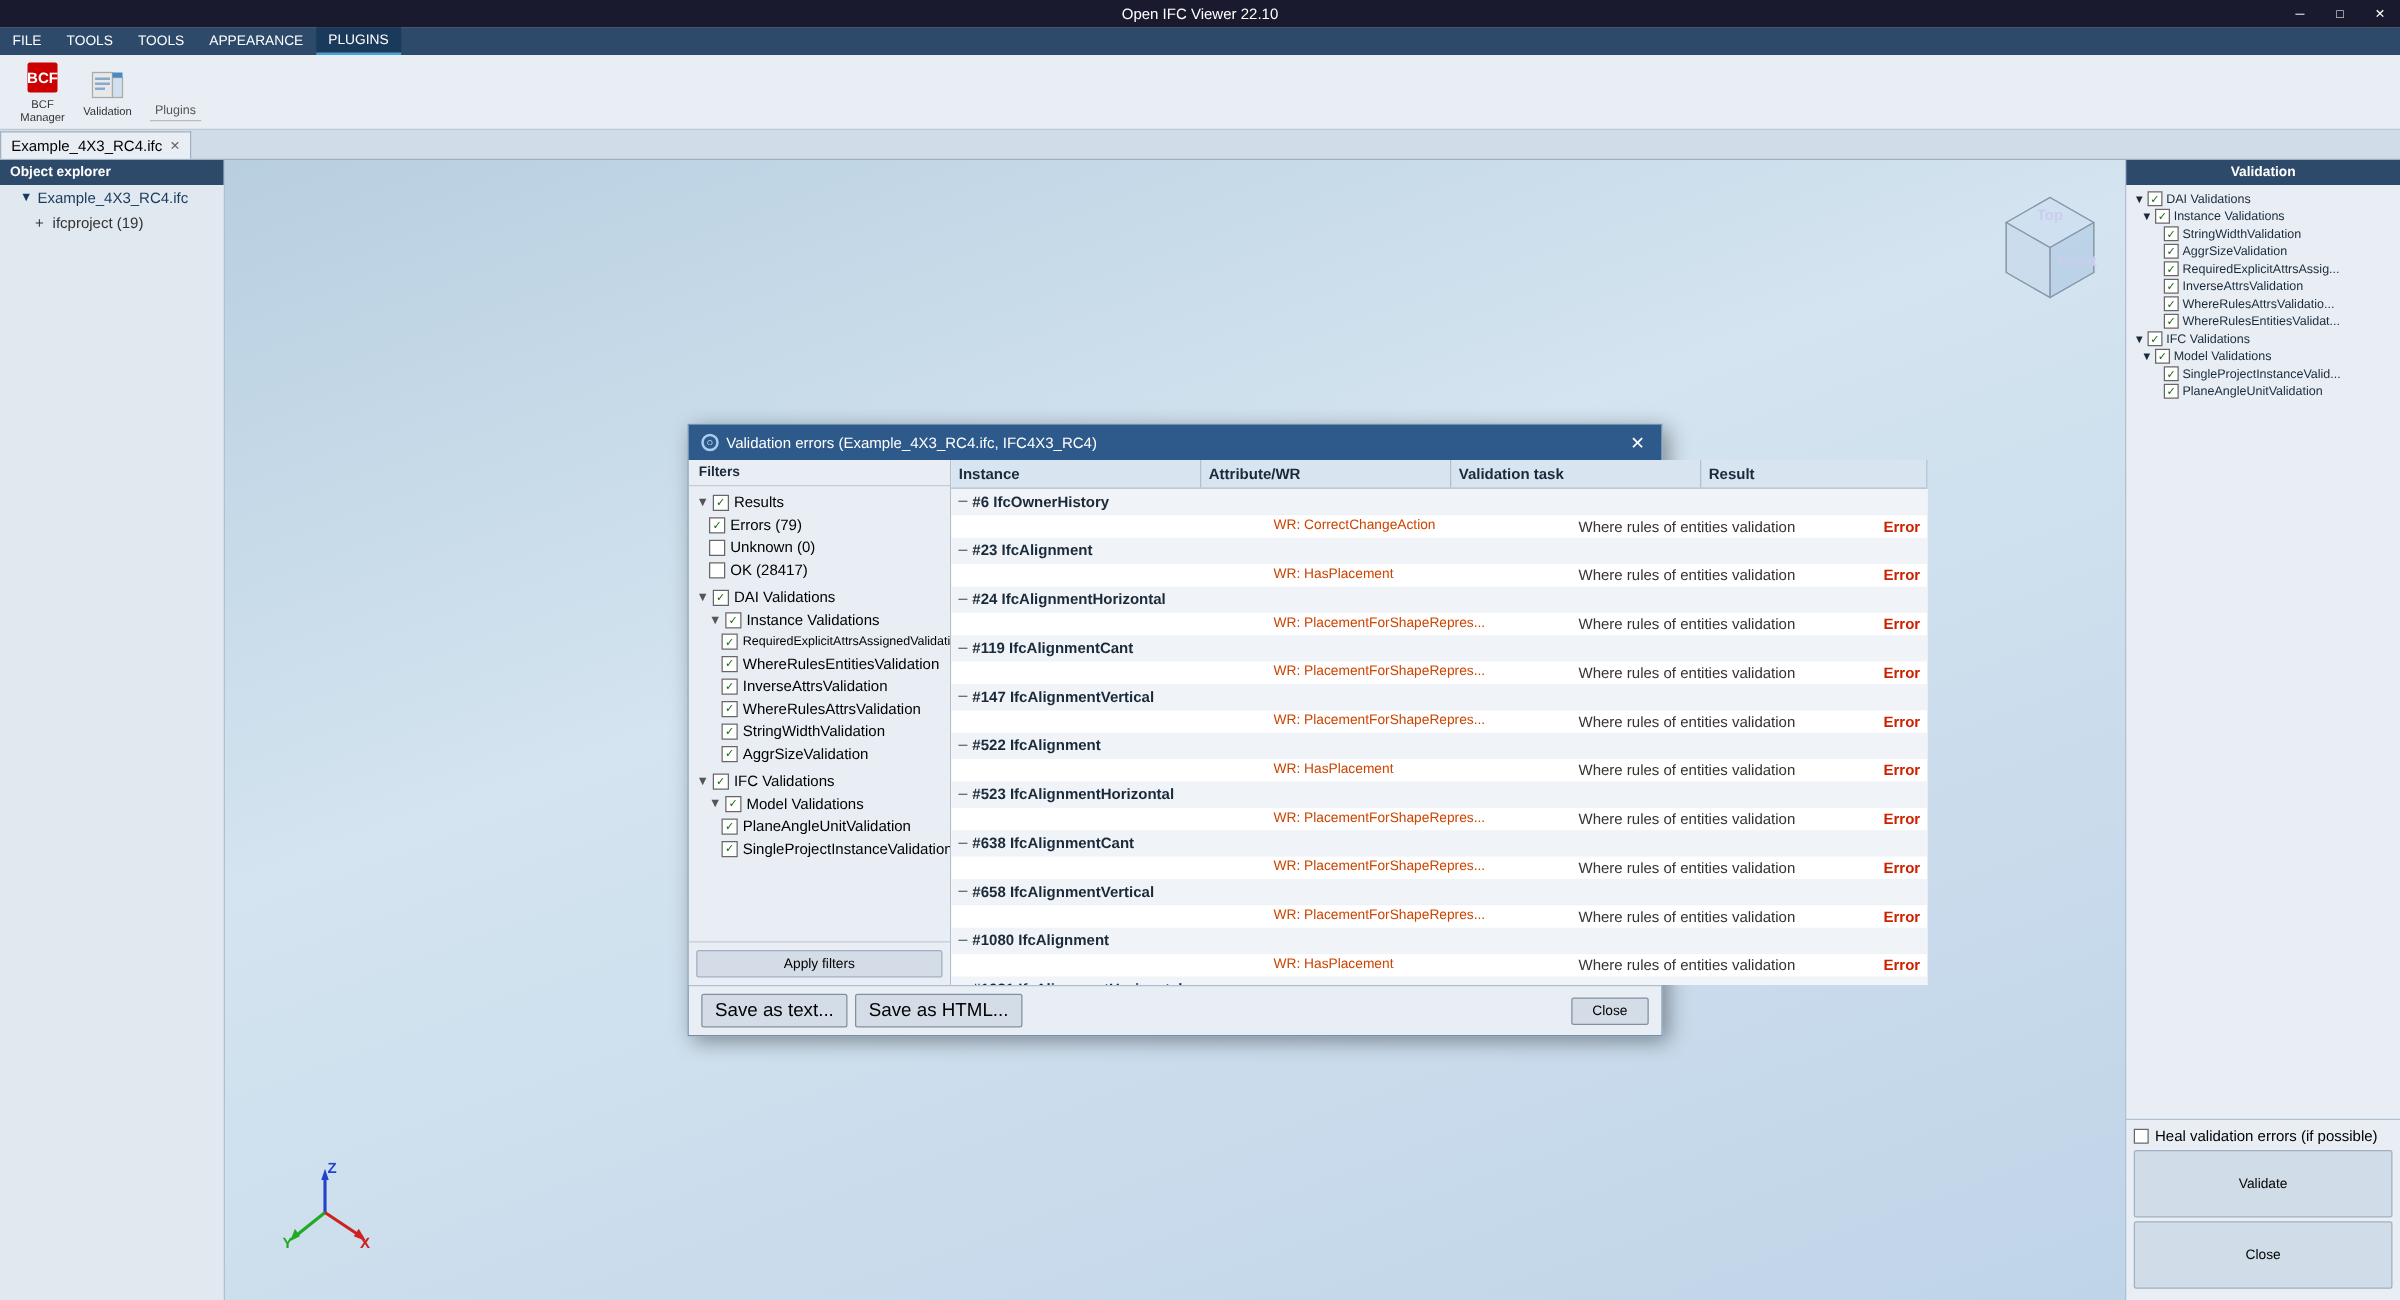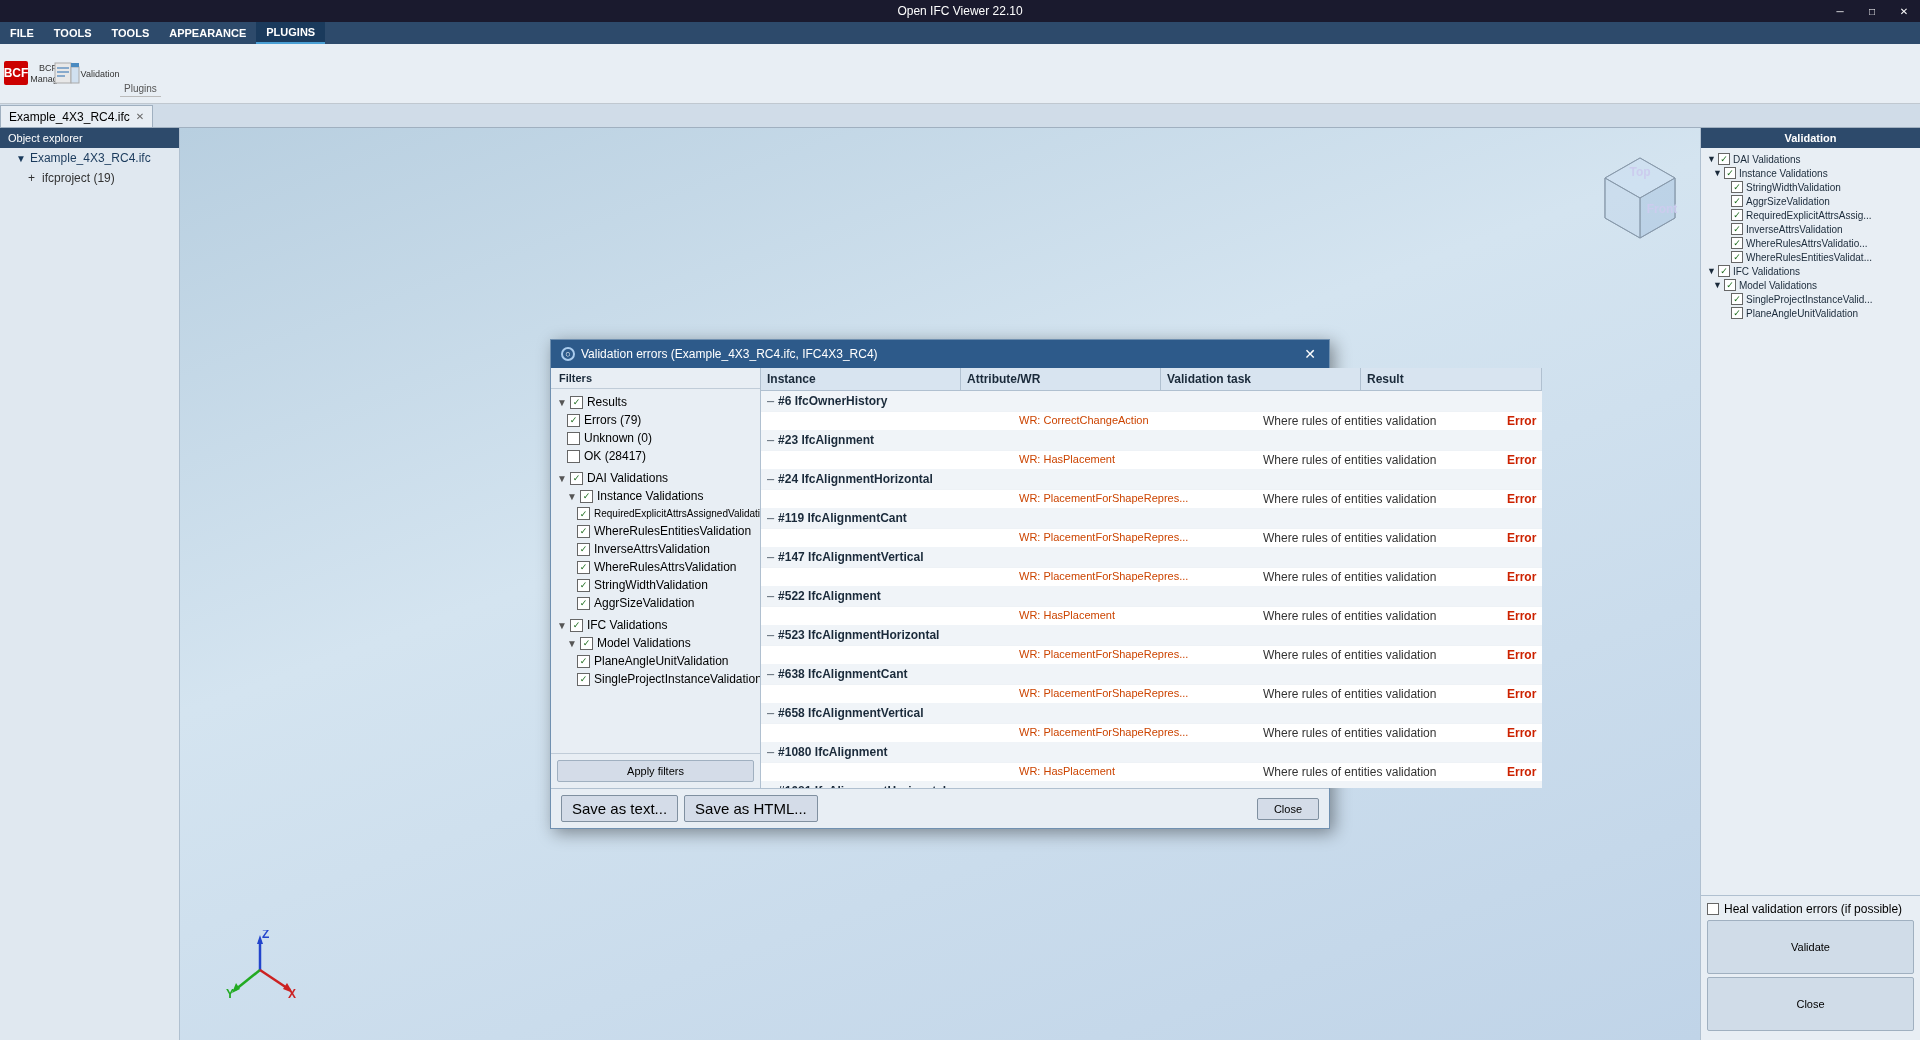--- a/index.html
+++ b/index.html
@@ -34,21 +34,20 @@
       cursor: pointer;
       background: transparent;
     }
 
     
     .menu-bar {
       background: #2d4a6b;
       height: 22px;
       display: flex;
       align-items: center;
-      font-weight: bold;
     }
     .menu-item {
       padding: 3px 10px;
       color: #fff;
       font-size: 11px;
       cursor: pointer;
       height: 100%;
       display: flex;
       align-items: center;
     }
@@ -58,21 +57,21 @@
     .toolbar {
       background: #e8eef4;
       height: 60px;
       display: flex;
       align-items: center;
       padding: 4px 8px;
       border-bottom: 1px solid #c0c8d0;
     }
     .tool-btn {
       display: flex;
-      flex-direction: row;
+      flex-direction: column;
       align-items: center;
       justify-content: center;
       width: 52px;
       height: 52px;
       cursor: pointer;
       border-radius: 3px;
       font-size: 10px;
       color: #333;
     }
     .tool-icon {
@@ -128,21 +127,21 @@
       width: 180px;
       background: #e0e8f0;
       border-right: 1px solid #b0c0d0;
       overflow-y: auto;
     }
     .sidebar-header {
       background: #2d4a6b;
       color: #fff;
       padding: 4px 8px;
       font-size: 11px;
-      font-weight: normal;
+      font-weight: bold;
     }
     .sidebar-item {
       padding: 3px 8px 3px 16px;
       font-size: 11px;
       color: #1a3a5c;
       cursor: pointer;
       display: flex;
       align-items: center;
     }
     .sidebar-item .arrow { margin-right: 4px; font-size: 10px; }

